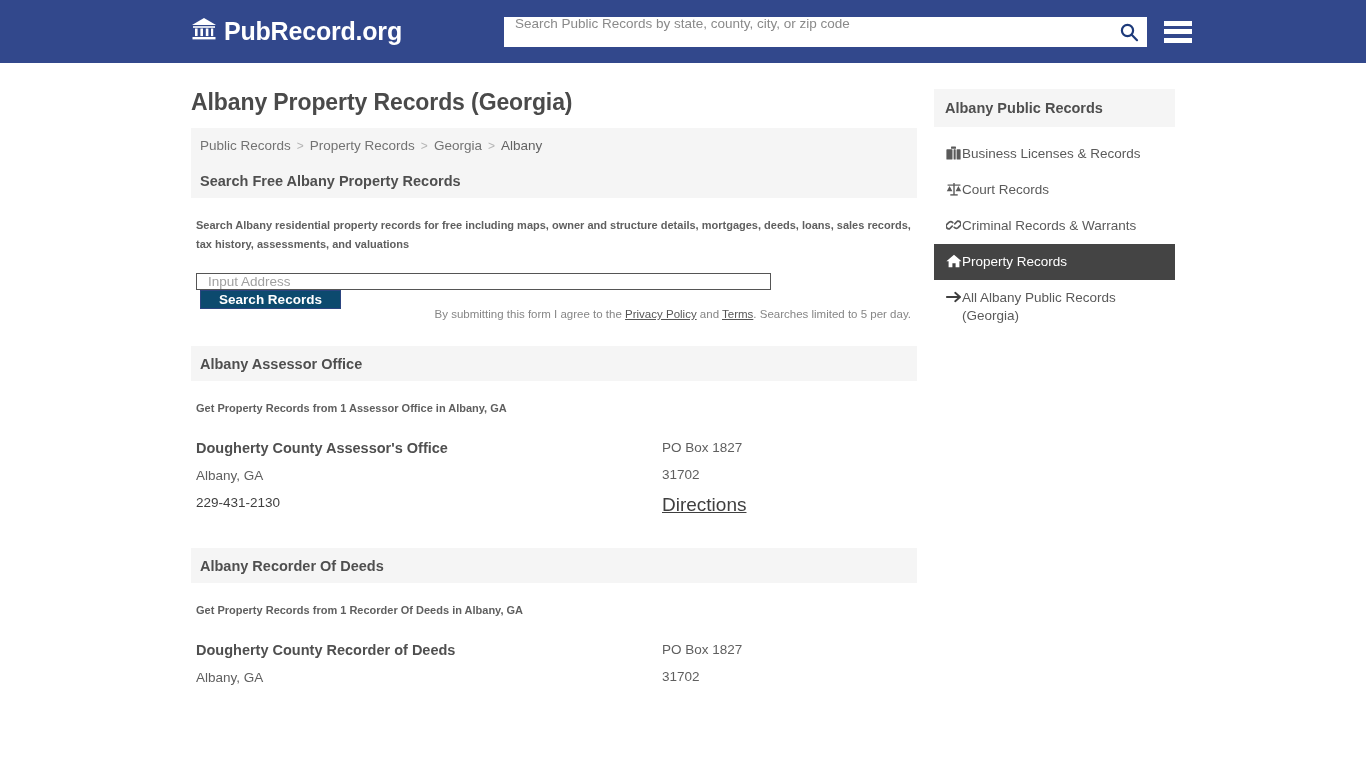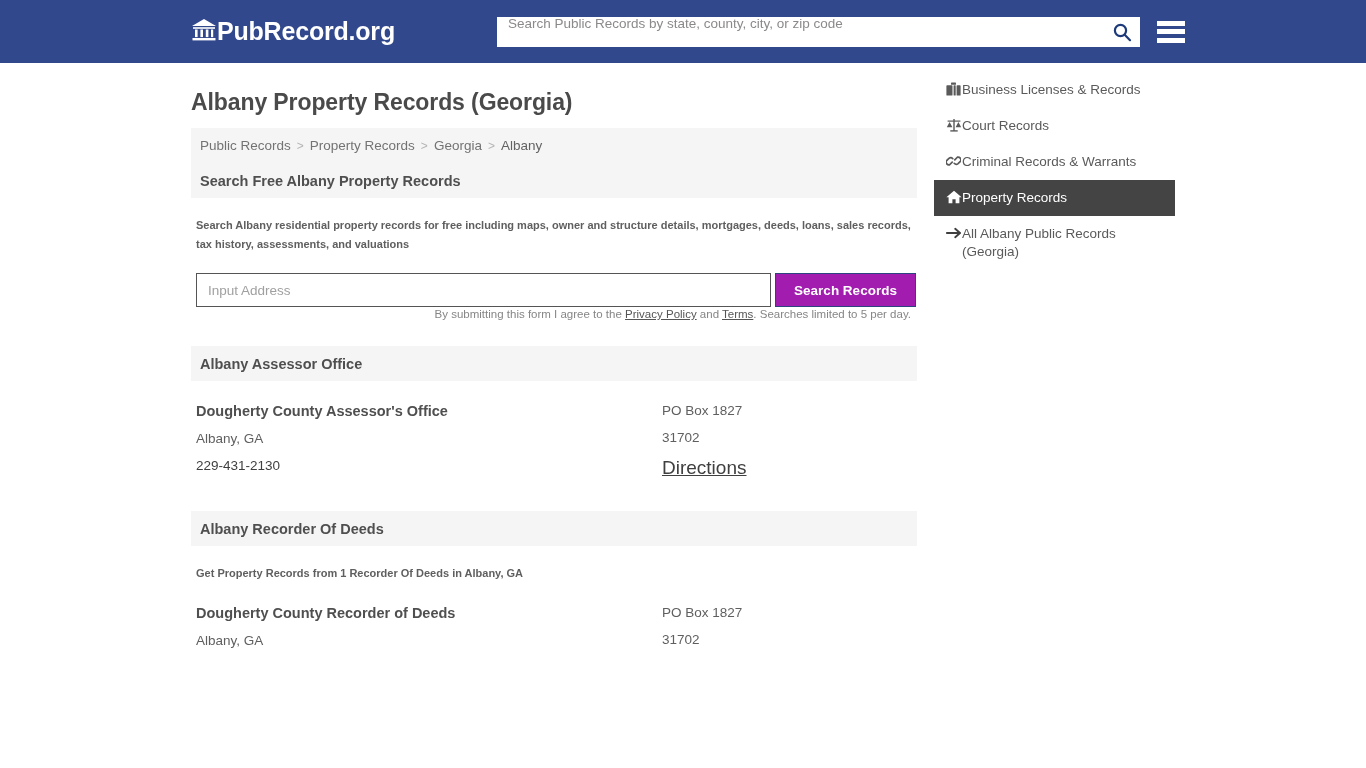--- a/index.html
+++ b/index.html
@@ -14,23 +14,22 @@
   
   .site-header {
     height: 63px;
     background: #32488c;
     display: flex;
     align-items: center;
     width: 100%;
   }
   .logo {
     display: flex;
-    align-items: center;
     margin-left: 191px;
-    gap: 0;
+    gap: 7px;
     cursor: pointer;
   }
   .logo-icon { display: block; }
   .logo-text {
     color: #ffffff;
     font-size: 25px;
     font-weight: bold;
     letter-spacing: -0.2px;
     white-space: nowrap;
   }
@@ -144,38 +143,39 @@
     margin: 18px 0 0 5px;
     width: 716px;
     font-weight: bold;
   }
 
   
   .form-row {
     display: flex;
     margin: 19px 0 0 5px;
     height: 26px;
+    flex-direction: column;
   }
   .form-row input.addr {
     width: 575px;
     height: 34px;
     border: 1px solid #555555;
     padding: 0 11px;
     font-size: 13.5px;
     color: #333;
     font-family: "Liberation Sans", sans-serif;
     outline: none;
     background: #fff;
   }
   .form-row input.addr::placeholder { color: #a0a0a0; }
   .btn-search {
     margin-left: 4px;
     width: 141px;
     height: 34px;
-    background: #a21caf;
+    background: #0c4a6e;
     border: 1px solid #2c4580;
     color: #ffffff;
     font-size: 13.5px;
     font-weight: bold;
     font-family: "Liberation Sans", sans-serif;
     cursor: pointer;
   }
   .fineprint {
     text-align: right;
     font-size: 11.5px;
@@ -311,20 +311,21 @@
       <div class="form-row">
         <input class="addr" type="text" placeholder="Input Address" style="">
         <button class="btn-search">Search Records</button>
       </div>
 
       <div class="fineprint">
         <span>By submitting this form I agree to the </span><a>Privacy Policy</a><span> and </span><a>Terms</a><span>. Searches limited to 5 per day.</span>
       </div>
 
       <div class="section-bar" style="margin-top:26px;">Albany Assessor Office</div>
+      <div class="block-desc">Get Property Records from 1 Assessor Office in Albany, GA</div>
       <div class="office">
         <div class="office-left">
           <div class="office-name">Dougherty County Assessor's Office</div>
           <div class="office-line">Albany, GA</div>
           <div class="office-line dark">229-431-2130</div>
         </div>
         <div class="office-right">
           <div class="office-line">PO Box 1827</div>
           <div class="office-line">31702</div>
           <a class="directions">Directions</a>
@@ -342,20 +343,21 @@
         <div class="office-right">
           <div class="office-line">PO Box 1827</div>
           <div class="office-line">31702</div>
 
         </div>
       </div>
 
     </div>
 
     <div class="side-col">
+      <div class="side-head">Albany Public Records</div>
       <div class="side-list">
 
         <div class="side-item">
           <span class="side-icon">
             <svg width="15" height="14" viewBox="0 0 15 14" fill="#5a5a5a">
               <rect x="5" y="0.6" width="5" height="2.2" rx="0.6"></rect>
               <rect x="0.4" y="3.2" width="6.1" height="10.4" rx="0.7"></rect>
               <rect x="7.6" y="3.2" width="2.1" height="10.4" rx="0.5"></rect>
               <rect x="10.6" y="3.2" width="4" height="10.4" rx="0.7"></rect>
             </svg>

